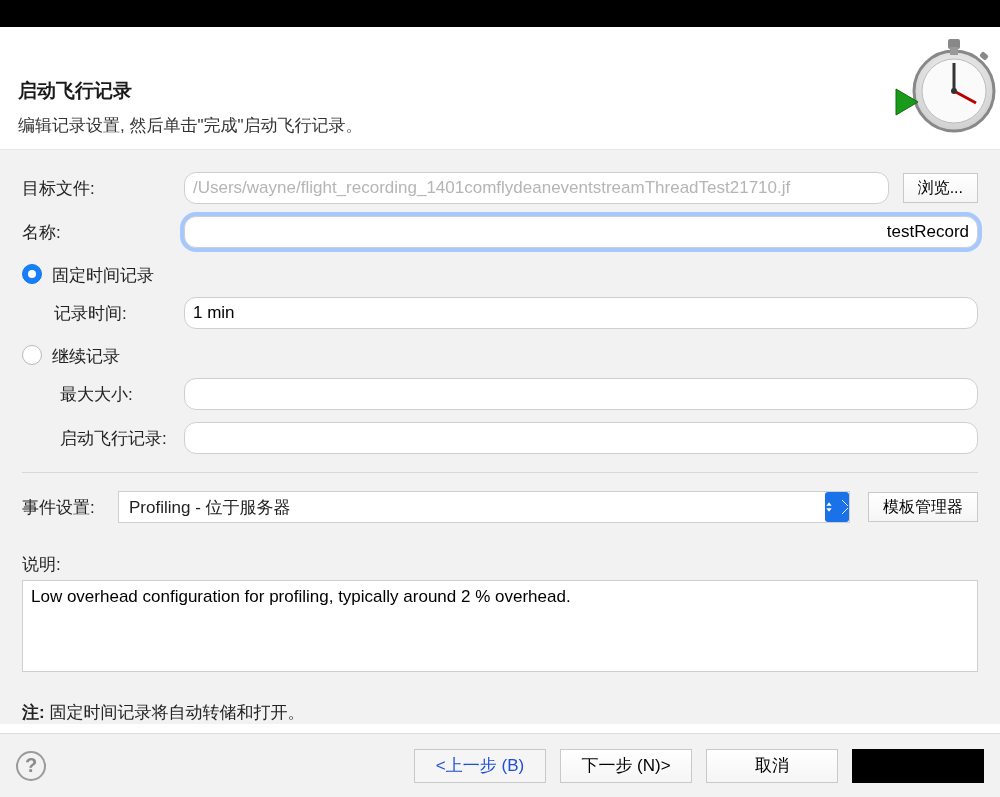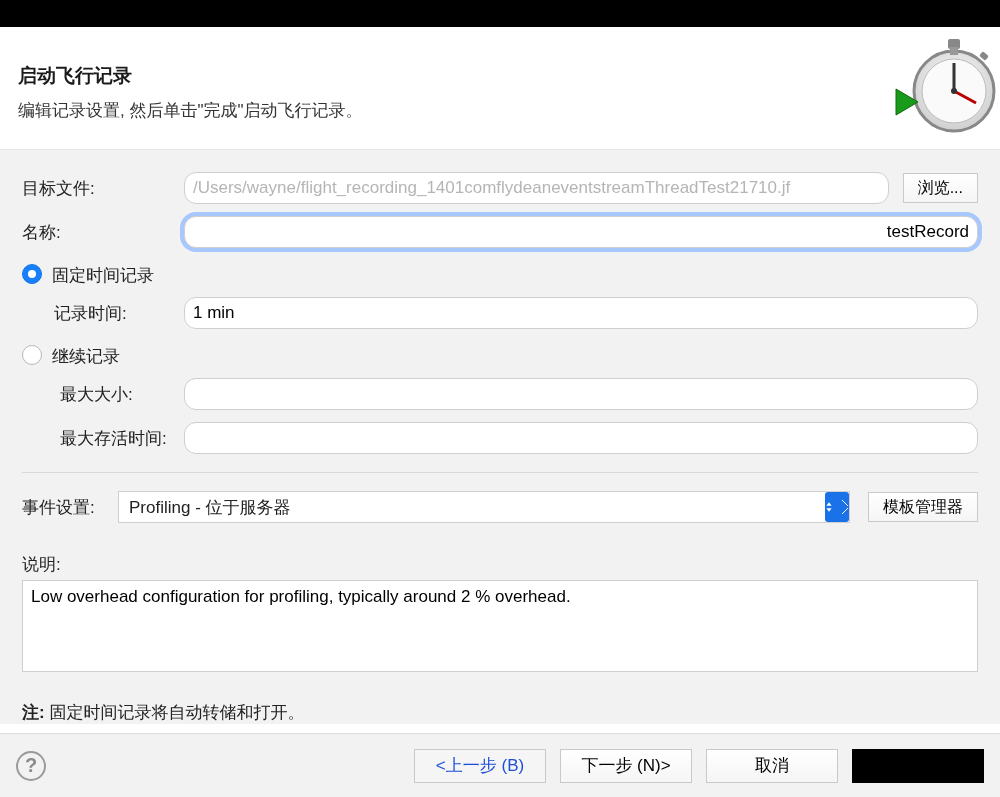--- a/index.html
+++ b/index.html
@@ -13,21 +13,21 @@
     color: #222;
     overflow: hidden;
     position: relative;
   }
   .titlebar {
     height: 27px;
     background: #000;
   }
   .header {
     display: flex;
-    align-items: center;
+    align-items: flex-end;
     justify-content: space-between;
     padding: 20px 0 12px 18px;
     border-bottom: 1px solid #e5e5e5;
     background: #fff;
     position: relative;
   }
   .header-text {
     flex: 1;
   }
   .header-title {
@@ -272,21 +272,21 @@
     <input type="radio" name="rectype" class="radio" style="">
     <span class="radio-label">继续记录</span>
   </div>
 
   <div class="row">
     <div class="label-col indent2">最大大小:</div>
     <input type="text" class="field" style="flex: 1 1 0%;" value="">
   </div>
 
   <div class="row">
-    <div class="label-col indent2">最大存活时间:</div>
+    <div class="label-col indent2">启动飞行记录:</div>
     <input type="text" class="field" style="flex: 1 1 0%;" value="">
   </div>
 
   <hr class="divider">
 
   <div class="row">
     <div class="label-col" style="width:96px">事件设置:</div>
     <div class="select-wrap">
       <div class="select-box">Profiling - 位于服务器</div>
       <div class="select-caret">

